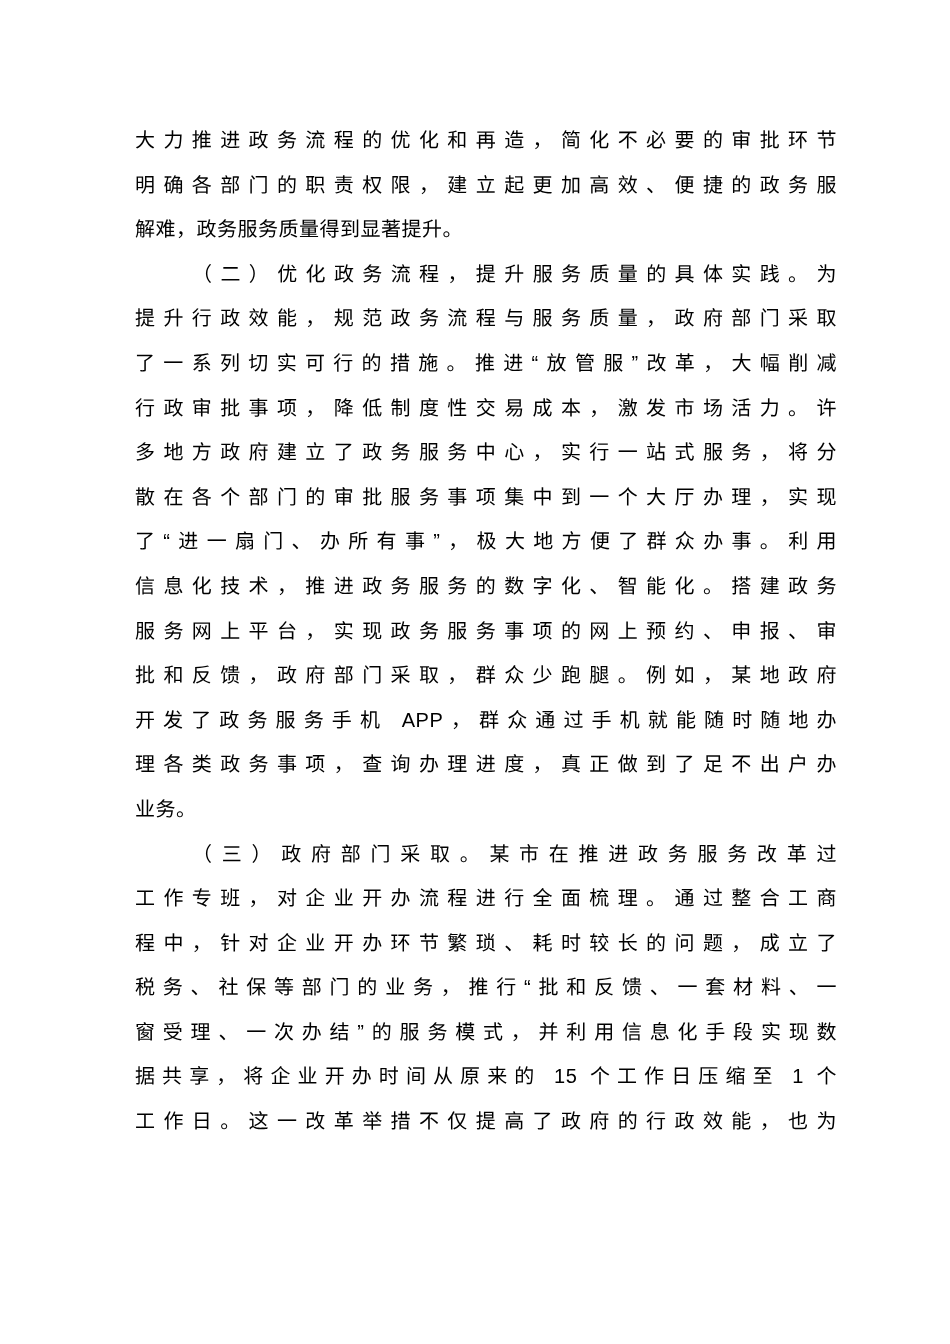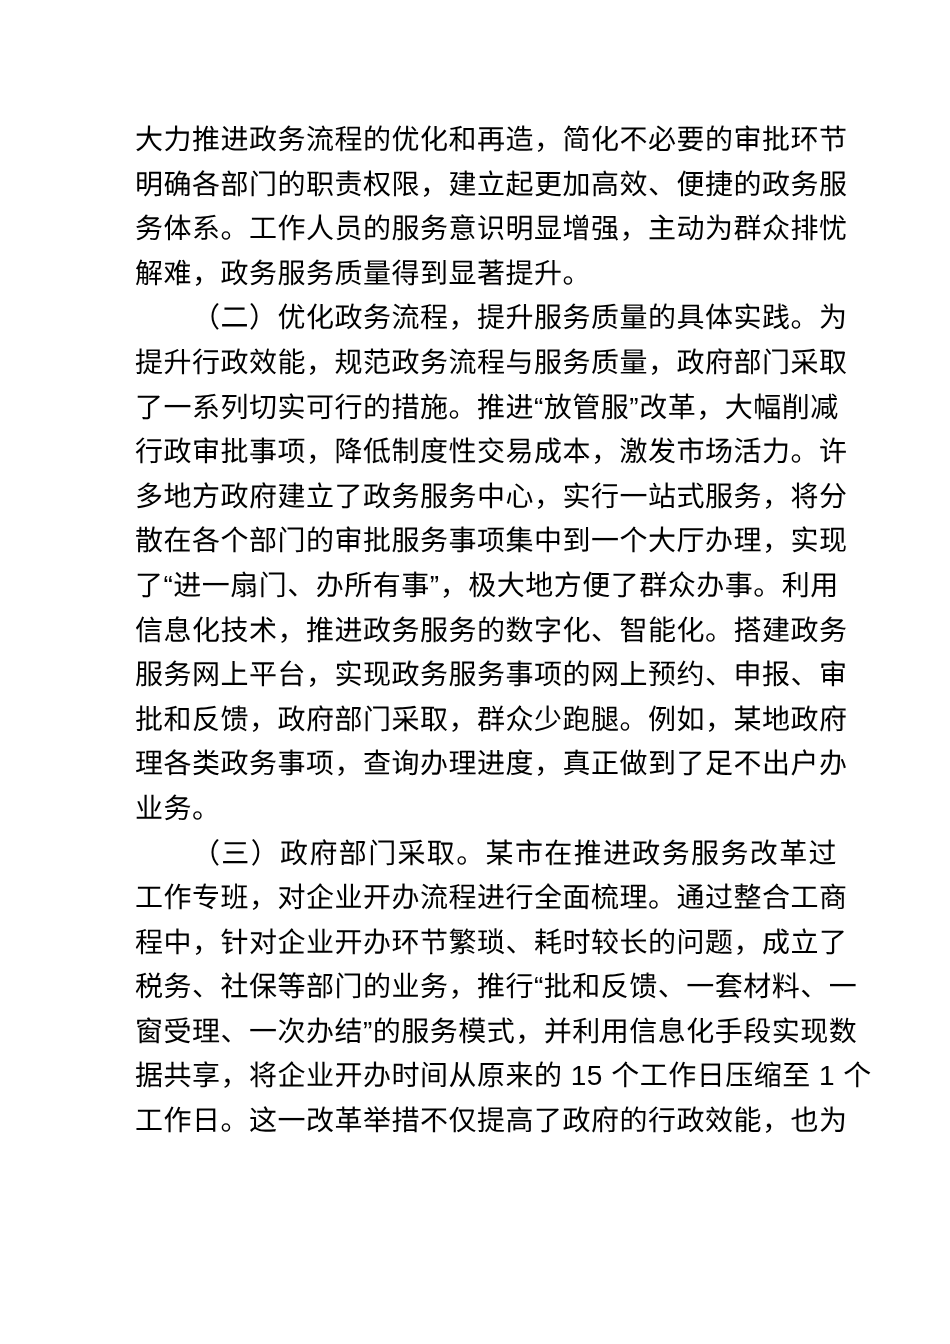--- a/index.html
+++ b/index.html
@@ -14,21 +14,21 @@
     background: #ffffff;
     overflow: hidden;
     font-family: "Liberation Sans", sans-serif;
   }
   .content {
     position: absolute;
     left: 135px;
     top: 118px;
     width: 702px;
     color: #000000;
-    font-size: 28px;
+    font-size: 20px;
     font-weight: 400;
   }
   .paragraph {
     margin: 0;
     padding: 0;
   }
   .line {
     height: 44.6px;
     line-height: 44.6px;
     white-space: nowrap;
@@ -46,35 +46,35 @@
 </style>
 </head>
 <body>
 
 <div class="page">
   <div class="content">
 
     <div class="paragraph">
       <div class="line">大力推进政务流程的优化和再造，简化不必要的审批环节</div>
       <div class="line">明确各部门的职责权限，建立起更加高效、便捷的政务服</div>
-      <div class="line">务体系。工作人员的服务意识明显增强，主动为群众排忧</div>
       <div class="line para-end">解难，政务服务质量得到显著提升。</div>
     </div>
 
     <div class="paragraph">
       <div class="line indent">（二）优化政务流程，提升服务质量的具体实践。为</div>
       <div class="line">提升行政效能，规范政务流程与服务质量，政府部门采取</div>
       <div class="line">了一系列切实可行的措施。推进“放管服”改革，大幅削减</div>
       <div class="line">行政审批事项，降低制度性交易成本，激发市场活力。许</div>
       <div class="line">多地方政府建立了政务服务中心，实行一站式服务，将分</div>
       <div class="line">散在各个部门的审批服务事项集中到一个大厅办理，实现</div>
       <div class="line">了“进一扇门、办所有事”，极大地方便了群众办事。利用</div>
       <div class="line">信息化技术，推进政务服务的数字化、智能化。搭建政务</div>
       <div class="line">服务网上平台，实现政务服务事项的网上预约、申报、审</div>
       <div class="line">批和反馈，政府部门采取，群众少跑腿。例如，某地政府</div>
+      <div class="line">开发了政务服务手机 APP，群众通过手机就能随时随地办</div>
       <div class="line">理各类政务事项，查询办理进度，真正做到了足不出户办</div>
       <div class="line para-end">业务。</div>
     </div>
 
     <div class="paragraph">
       <div class="line indent">（三）政府部门采取。某市在推进政务服务改革过</div>
       <div class="line">工作专班，对企业开办流程进行全面梳理。通过整合工商</div>
       <div class="line">程中，针对企业开办环节繁琐、耗时较长的问题，成立了</div>
       <div class="line">税务、社保等部门的业务，推行“批和反馈、一套材料、一</div>
       <div class="line">窗受理、一次办结”的服务模式，并利用信息化手段实现数</div>

